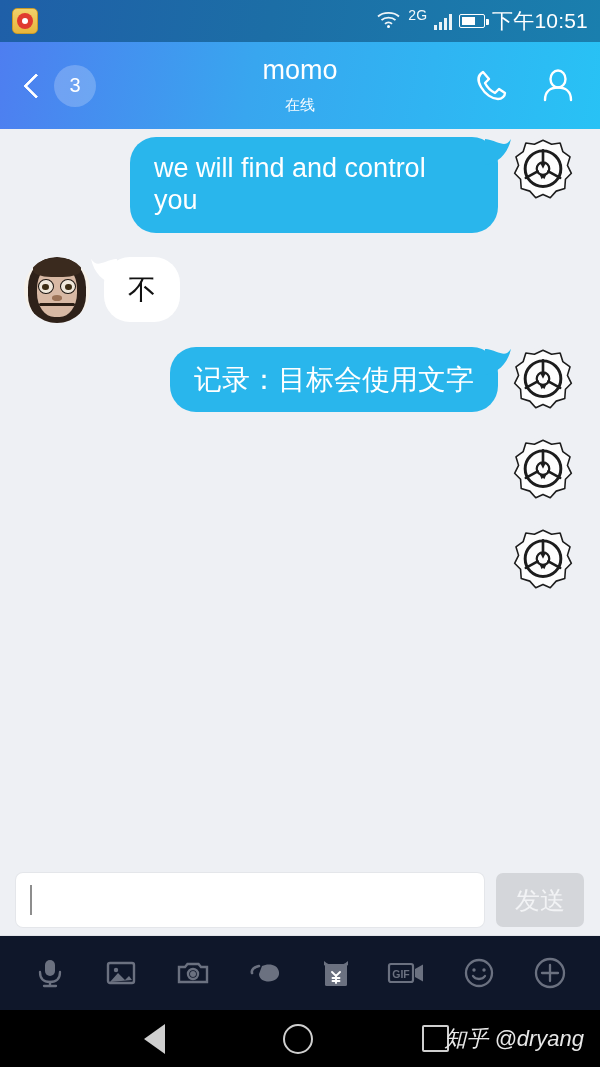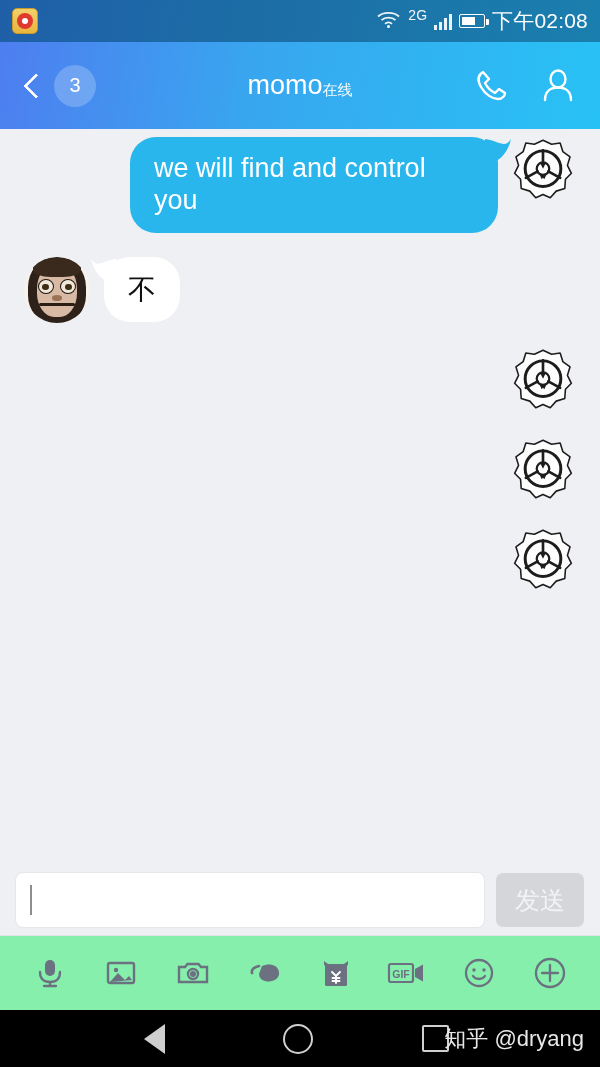--- a/index.html
+++ b/index.html
@@ -52,21 +52,21 @@
     transform:rotate(45deg); border-radius:1px;
   }
   .unread {
     width:42px; height:42px; border-radius:50%;
     background:rgba(255,255,255,.22);
     display:flex; align-items:center; justify-content:center;
     font-size:20px; color:#fff; margin-left:8px;
   }
   .title-wrap {
     position:absolute; left:0; right:0; top:0; bottom:0;
-    display:flex; align-items:center; justify-content:center;
+    display:flex; flex-direction:column; align-items:center; justify-content:center;
     pointer-events:none;
   }
   .title { font-size:27px; font-weight:400; line-height:1.08; }
   .subtitle { font-size:15px; opacity:.97; margin-top:10px; }
   .hdr-right { margin-left:auto; display:flex; align-items:center; gap:22px; z-index:2; }
   .ico-btn { width:44px; height:44px; display:flex; align-items:center; justify-content:center; cursor:pointer; }
   .ico-btn svg { display:block; }
 
   
   .chat { flex:1 1 auto; background:#eef0f4; padding:8px 8px 6px; overflow:hidden; position:relative; }
@@ -119,34 +119,34 @@
   }
   .caret { width:2px; height:30px; background:#8d8d8d; }
   .sendbtn {
     flex:0 0 88px; height:54px; background:#d4d6da; border-radius:7px;
     display:flex; align-items:center; justify-content:center;
     color:#f2f3f5; font-size:25px; cursor:pointer; border:none;
   }
 
   
   .toolrow {
-    flex:0 0 75px; background:#86efac;
+    flex:0 0 75px; background:#0f172a;
     display:flex; align-items:center; justify-content:space-between;
     padding:0 24px; border-top:1px solid #e2e4e9;
   }
   .tool { width:52px; height:52px; display:flex; align-items:center; justify-content:center; cursor:pointer; color:#6b7180; }
 
   
   .navbar { flex:0 0 57px; background:#000; display:flex; align-items:center; position:relative; }
   .nav-back { position:absolute; left:144px; width:0; height:0;
     border-top:15px solid transparent; border-bottom:15px solid transparent;
     border-right:21px solid #cfcfcf; cursor:pointer; }
   .nav-home { position:absolute; left:283px; width:30px; height:30px; border:2.5px solid #cfcfcf; border-radius:50%; cursor:pointer; }
   .nav-rec { position:absolute; left:422px; width:27px; height:27px; border:2.5px solid #cfcfcf; border-radius:2px; cursor:pointer; }
-  .watermark { position:absolute; right:16px; color:#e8e8e8; font-size:22px; }
+  .watermark { position:absolute; right:16px; color:#e8e8e8; font-size:22px;font-style:italic; }
 </style>
 </head>
 <body>
 
 <div id="app">
 
   <div class="statusbar">
     <div class="sb-left">
       <div class="weibo-icon">
         <div class="weibo-eye"></div>
@@ -166,21 +166,21 @@
       <span class="gbadge">2G</span>
       <span class="bars">
           <i></i>
           <i></i>
           <i></i>
           <i></i>
         </span>
       <span class="batt">
           <i></i>
         </span>
-      <span class="sb-clock">下午02:08</span>
+      <span class="sb-clock">下午10:51</span>
     </div>
   </div>
 
   <div class="header">
     <div class="back-chev"></div>
     <div class="unread">3</div>
     <div class="title-wrap">
       <div class="title">momo</div>
       <div class="subtitle">在线</div>
     </div>
@@ -227,20 +227,21 @@
             <div class="fringe"></div>
     <div class="eye l"></div>
             <div class="eye r"></div>
     <div class="nose"></div>
             <div class="mouth"></div>
   </div>
         </div>
         <div class="bubble white">不</div>
       </div>
       <div class="row out">
+        <div class="bubble blue">记录：目标会使用文字</div>
         <div class="avatar"><svg class="scp" viewBox="0 0 100 100">
     <path d="M50 5 L63 11 L76 9 L80 22 L91 30 L87 43 L93 55 L84 64 L83 78 L70 82 L61 92 L50 87
              L39 92 L30 82 L17 78 L16 64 L7 55 L13 43 L9 30 L20 22 L24 9 L37 11 Z" fill="#fdfdfd" stroke="#1d1d1d" stroke-width="2.4" stroke-linejoin="round"></path>
     <circle cx="50" cy="48" r="27" fill="none" stroke="#1d1d1d" stroke-width="4.5"></circle>
     <g stroke="#1d1d1d" stroke-width="4" fill="none" stroke-linecap="round">
       <path d="M50 20 V41"></path>
               <path d="M24 62 L42 52"></path>
               <path d="M76 62 L58 52"></path>
     </g>
     <g fill="#1d1d1d">

